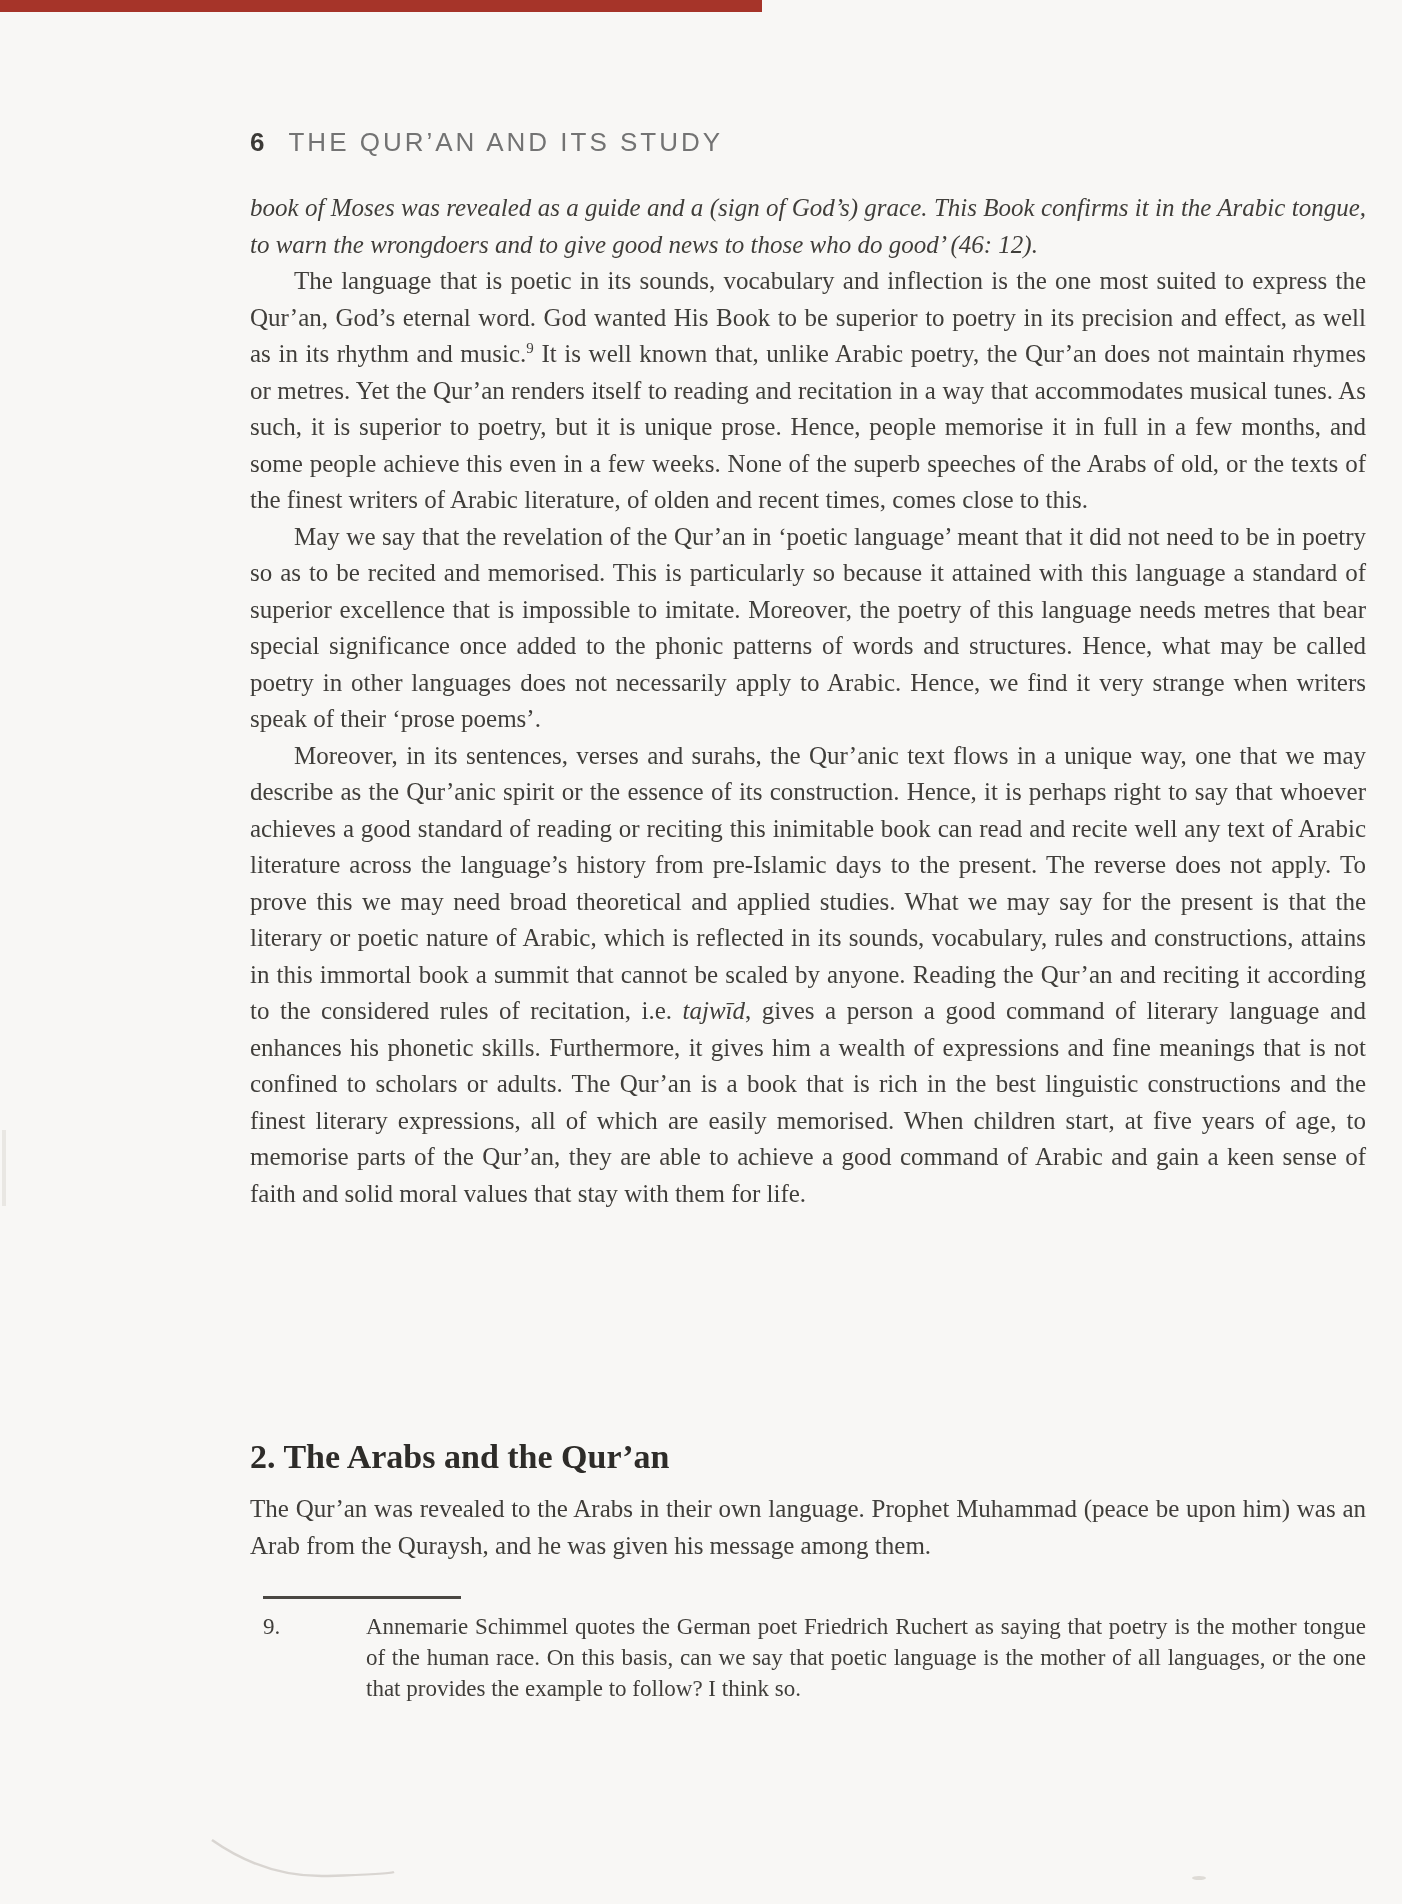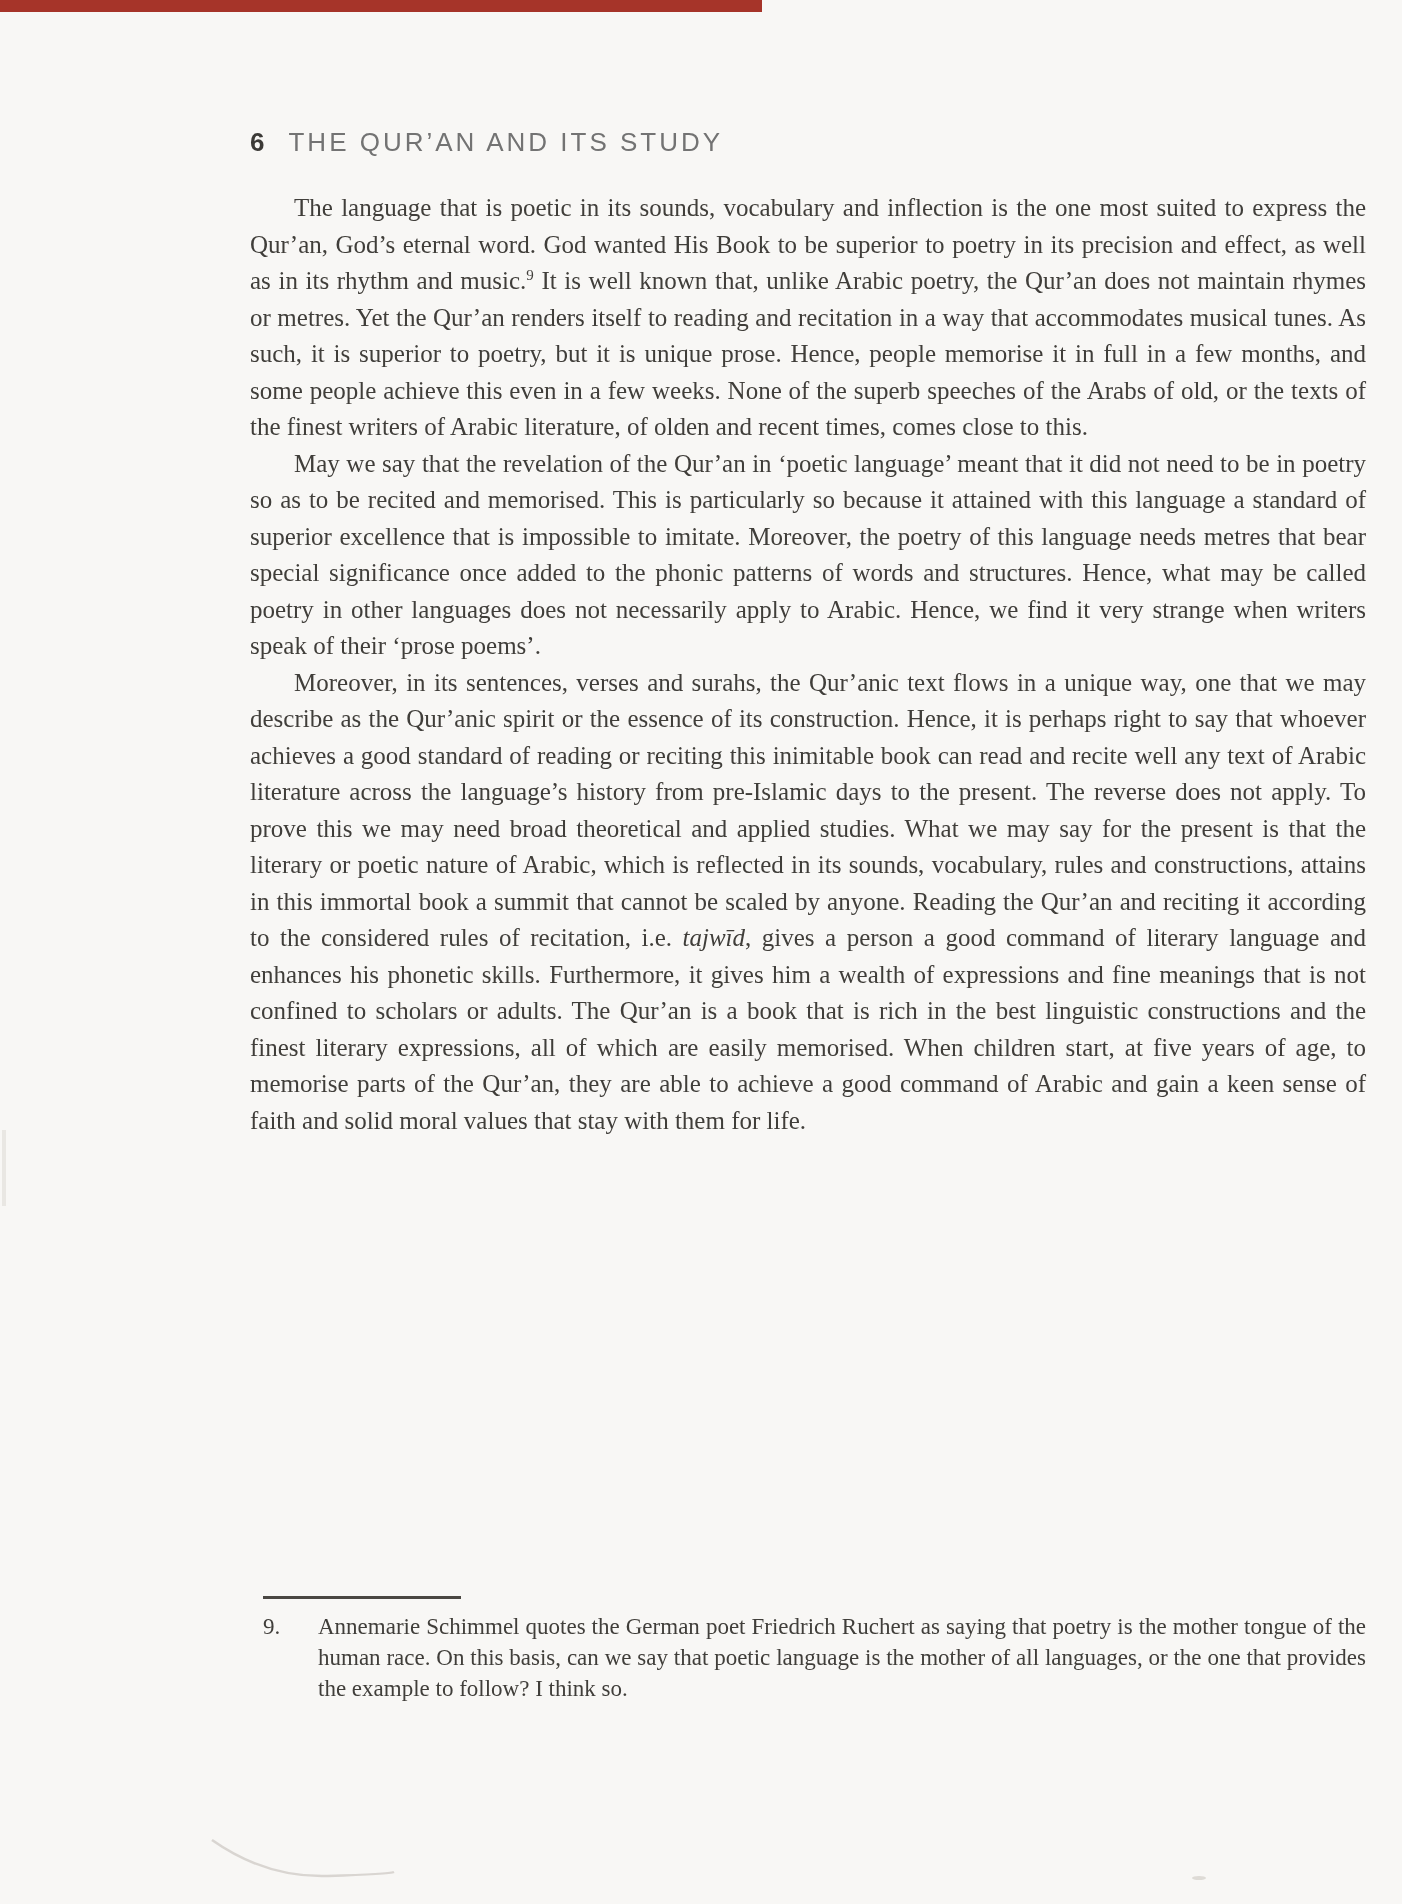--- a/index.html
+++ b/index.html
@@ -71,20 +71,21 @@
     font-size:23px;line-height:31px;
   }
   .fn-num{
     flex:0 0 68px;
     padding-left:13px;
     box-sizing:border-box;
   }
   .fn-text{
     flex:1;
     text-align:justify;
+    margin-left:48px;
   }
   .smudge-left{
     position:absolute;left:208px;top:1832px;
   }
   .smudge-right{
     position:absolute;left:1192px;top:1876px;
     width:14px;height:4px;border-radius:50%;
     background:#dedbd6;
   }
   .edge-sliver{
@@ -99,25 +100,30 @@
 <div class="page">
 
   <div class="redbar" style="background:#a63429;"></div>
 
   <div class="running-head">
     <span class="page-num" style="color:#3c3a37;">6</span>
     <span class="running-title" style="color:#737373;">THE QUR’AN AND ITS STUDY</span>
   </div>
 
   <div class="text-col">
+    <p class="intro">book of Moses was revealed as a guide and a (sign of God’s) grace. This Book confirms it in the Arabic tongue, to warn the wrongdoers and to give good news to those who do good’ (46: 12).</p>
     <p class="para"><span>The language that is poetic in its sounds, vocabulary and inflection is the one most suited to express the Qur’an, God’s eternal word. God wanted His Book to be superior to poetry in its precision and effect, as well as in its rhythm and music.</span><sup class="fn-ref">9</sup><span> It is well known that, unlike Arabic poetry, the Qur’an does not maintain rhymes or metres. Yet the Qur’an renders itself to reading and recitation in a way that accommodates musical tunes. As such, it is superior to poetry, but it is unique prose. Hence, people memorise it in full in a few months, and some people achieve this even in a few weeks. None of the superb speeches of the Arabs of old, or the texts of the finest writers of Arabic literature, of olden and recent times, comes close to this.</span></p>
     <p class="para">May we say that the revelation of the Qur’an in ‘poetic language’ meant that it did not need to be in poetry so as to be recited and memorised. This is particularly so because it attained with this language a standard of superior excellence that is impossible to imitate. Moreover, the poetry of this language needs metres that bear special significance once added to the phonic patterns of words and structures. Hence, what may be called poetry in other languages does not necessarily apply to Arabic. Hence, we find it very strange when writers speak of their ‘prose poems’.</p>
     <p class="para"><span>Moreover, in its sentences, verses and surahs, the Qur’anic text flows in a unique way, one that we may describe as the Qur’anic spirit or the essence of its construction. Hence, it is perhaps right to say that whoever achieves a good standard of reading or reciting this inimitable book can read and recite well any text of Arabic literature across the language’s history from pre-Islamic days to the present. The reverse does not apply. To prove this we may need broad theoretical and applied studies. What we may say for the present is that the literary or poetic nature of Arabic, which is reflected in its sounds, vocabulary, rules and constructions, attains in this immortal book a summit that cannot be scaled by anyone. Reading the Qur’an and reciting it according to the considered rules of recitation, i.e. </span><i>tajwīd</i><span>, gives a person a good command of literary language and enhances his phonetic skills. Furthermore, it gives him a wealth of expressions and fine meanings that is not confined to scholars or adults. The Qur’an is a book that is rich in the best linguistic constructions and the finest literary expressions, all of which are easily memorised. When children start, at five years of age, to memorise parts of the Qur’an, they are able to achieve a good command of Arabic and gain a keen sense of faith and solid moral values that stay with them for life.</span></p>
   </div>
 
+  <div class="section">
+    <h2 class="section-heading" style="color:#2e2c29;">2. The Arabs and the Qur’an</h2>
+    <p class="section-body">The Qur’an was revealed to the Arabs in their own language. Prophet Muhammad (peace be upon him) was an Arab from the Quraysh, and he was given his message among them.</p>
+  </div>
 
   <div class="footnote">
     <div class="fn-rule"></div>
     <div class="fn-row">
       <span class="fn-num">9.</span>
       <span class="fn-text">Annemarie Schimmel quotes the German poet Friedrich Ruchert as saying that poetry is the mother tongue of the human race. On this basis, can we say that poetic language is the mother of all languages, or the one that provides the example to follow? I think so.</span>
     </div>
   </div>
 
   <div class="smudge-left">

